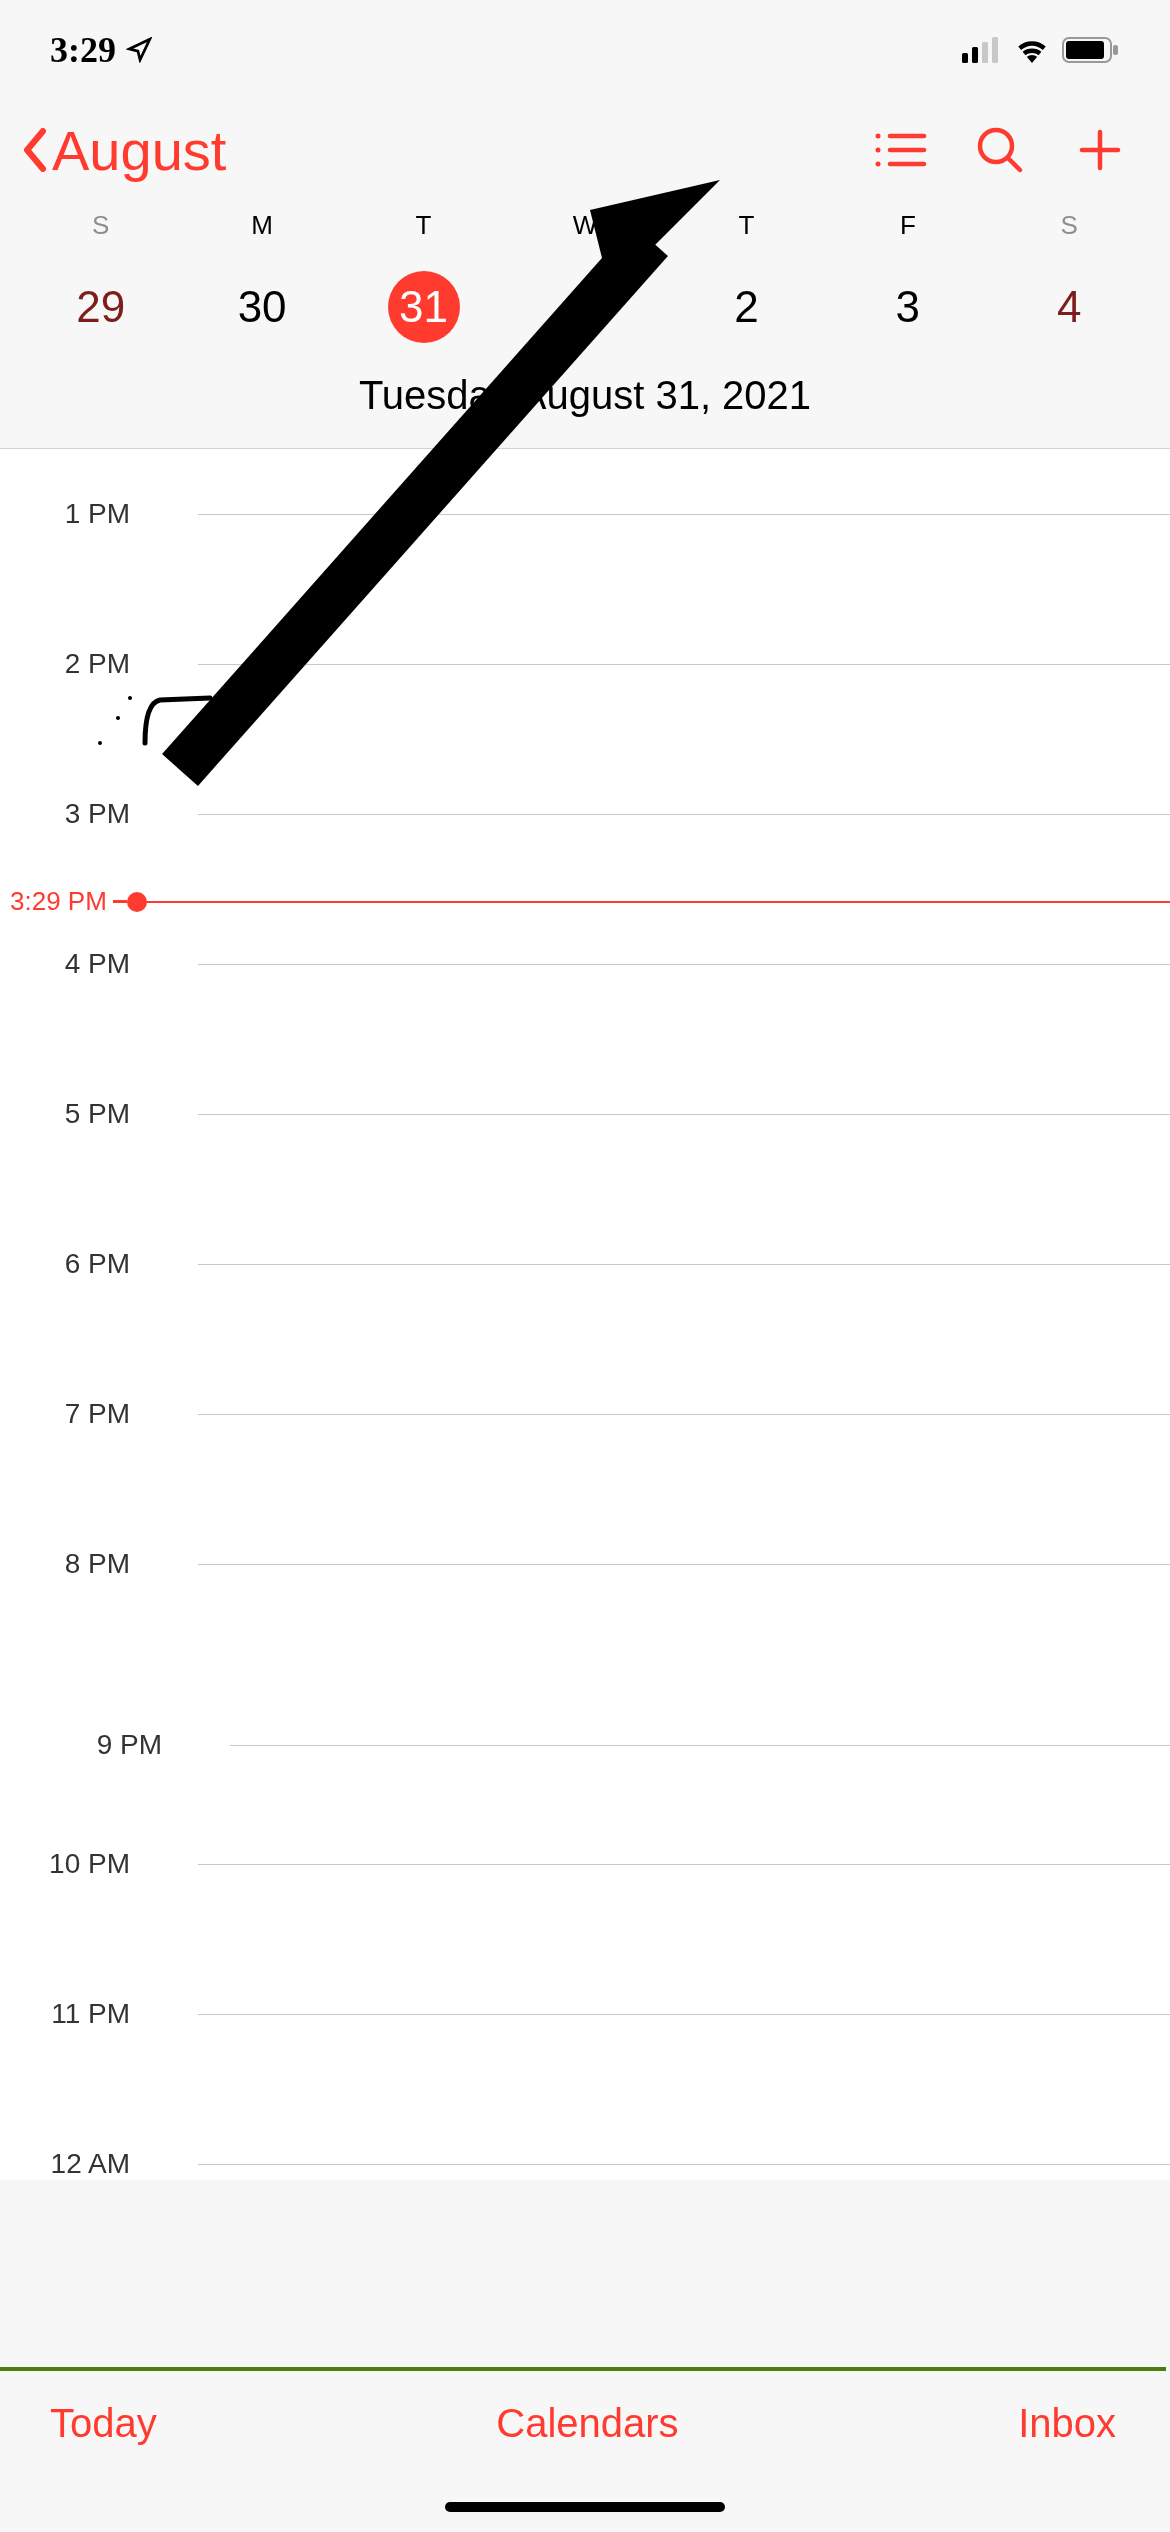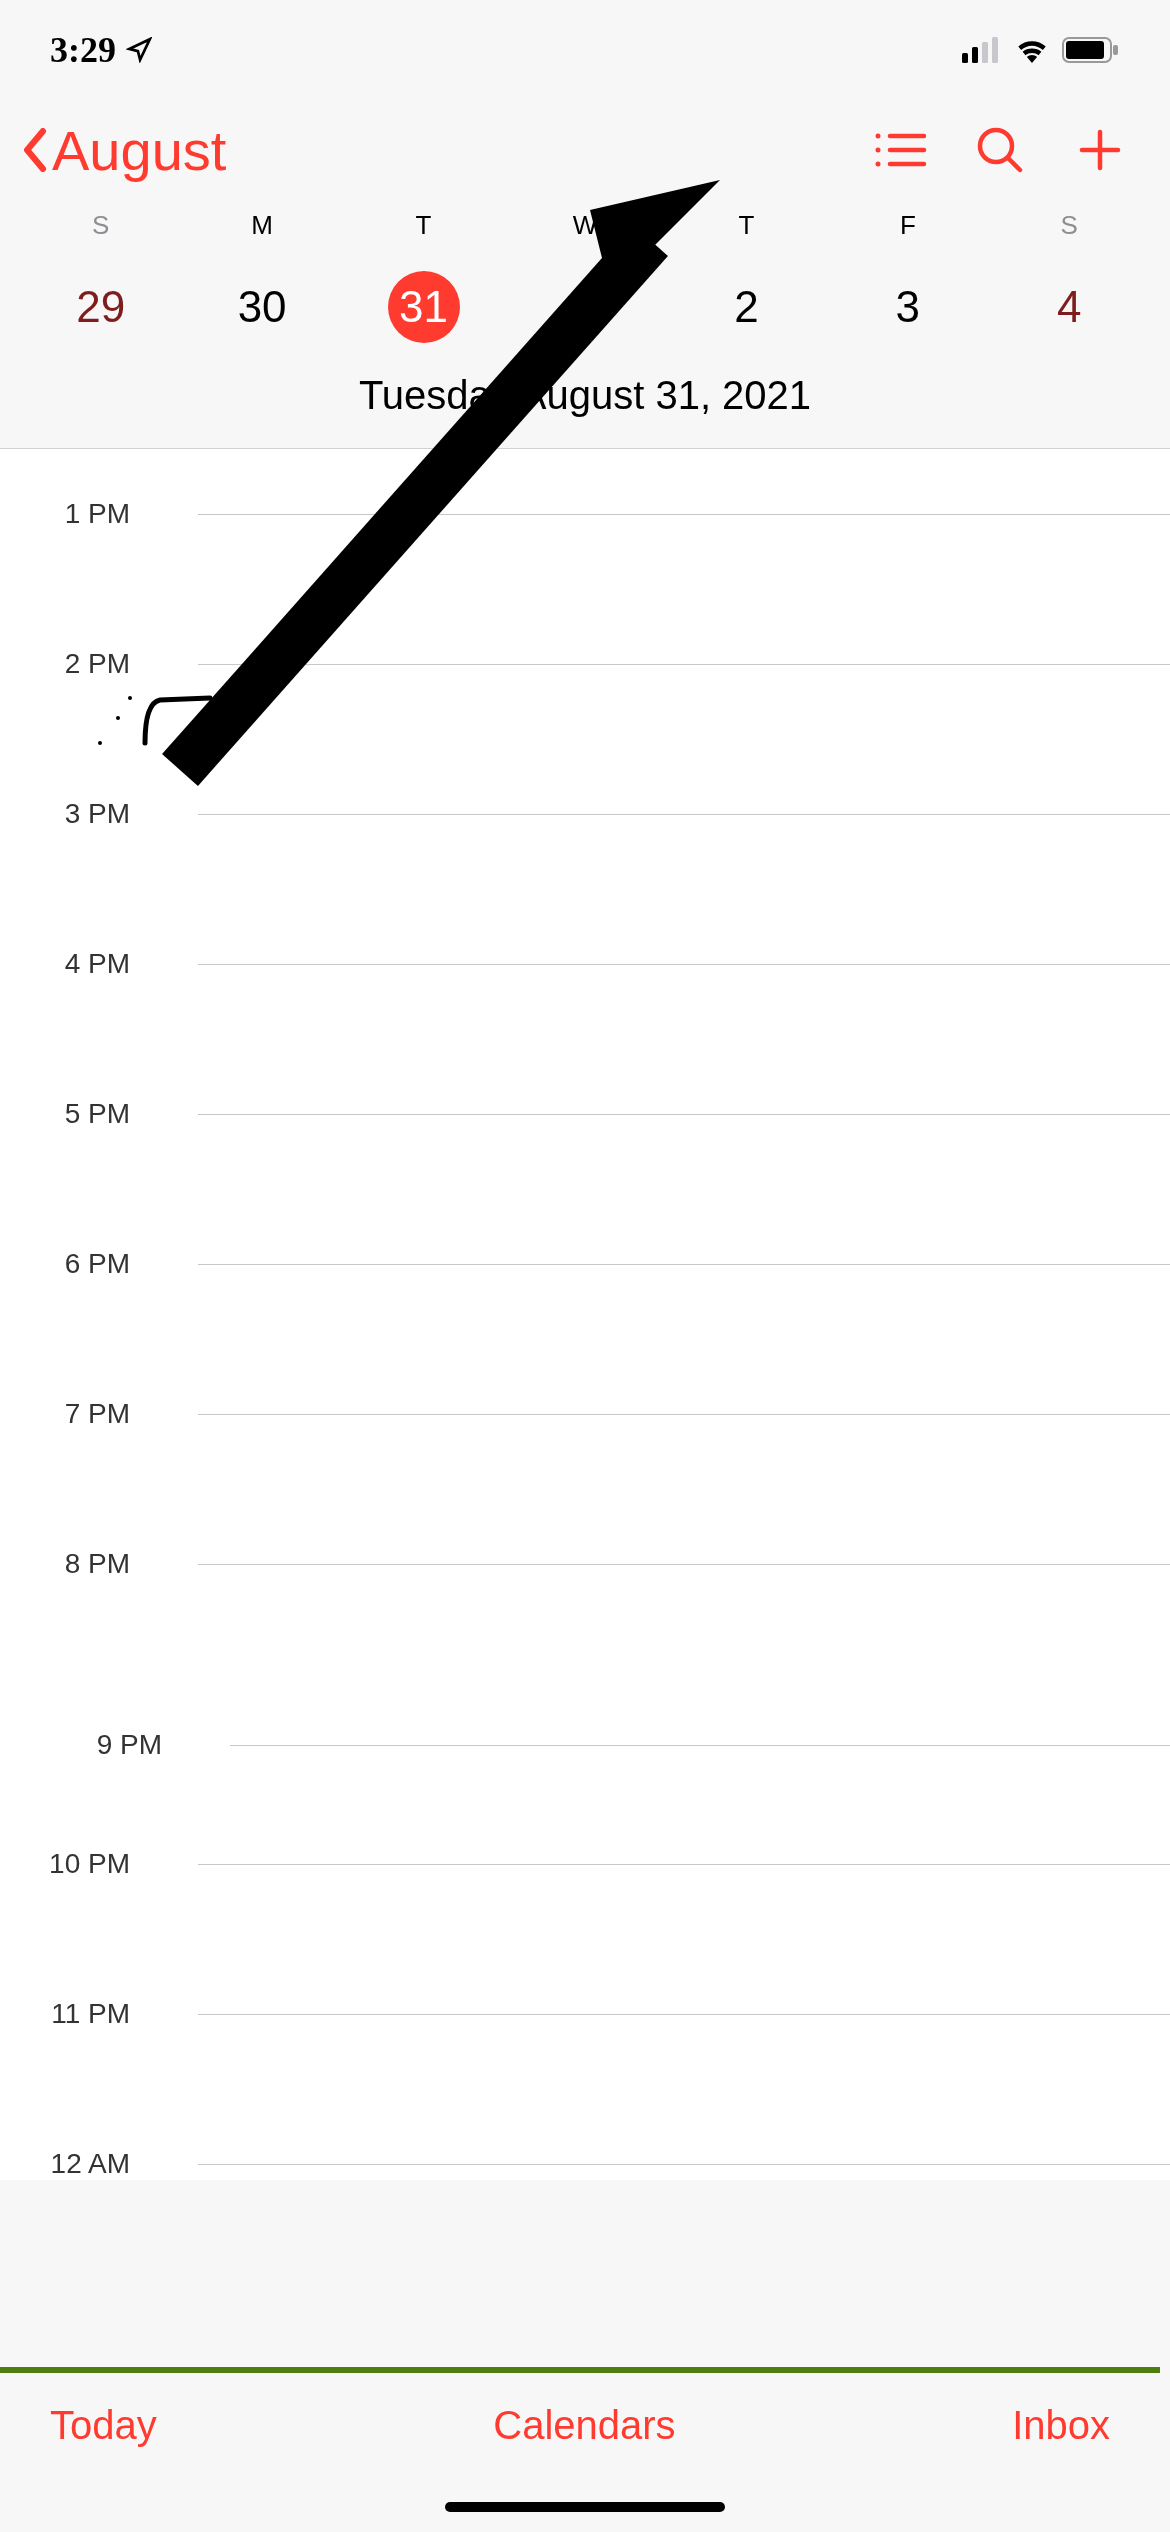--- a/index.html
+++ b/index.html
@@ -153,24 +153,24 @@
     .now-line {
       flex: 1;
       height: 2px;
       background: #ff3b30;
     }
     
     .toolbar {
       position: absolute;
       bottom: 0;
       left: 0;
-      right: 10px;
+      right: 4px;
       height: 165px;
       background: #f7f7f7;
-      border-top: 6px solid #4d7c0f;
+      border-top: 4px solid #4d7c0f;
       display: flex;
       align-items: flex-start;
       justify-content: space-between;
       padding: 30px 50px 0 50px;
     }
     .toolbar-btn {
       font-size: 40px;
       color: #ff3b30;
     }
     
@@ -332,20 +332,26 @@
       <div class="hour-line"></div>
     </div>
     <div class="hour-row" style="top: 1565px;">
       <div class="hour-label">11 PM</div>
       <div class="hour-line"></div>
     </div>
     <div class="hour-row" style="top: 1715px;">
       <div class="hour-label">12 AM</div>
       <div class="hour-line"></div>
     </div>
+    <div class="now-indicator" style="top: 437px;">
+  <span class="now-time">3:29 PM</span>
+  <div class="now-dash"></div>
+  <div class="now-dot"></div>
+  <div class="now-line"></div>
+</div>
   </div>
 
 <div class="toolbar">
   <div class="toolbar-btn">Today</div>
   <div class="toolbar-btn">Calendars</div>
   <div class="toolbar-btn">Inbox</div>
 </div>
 
 <div class="home-indicator"></div>
 

